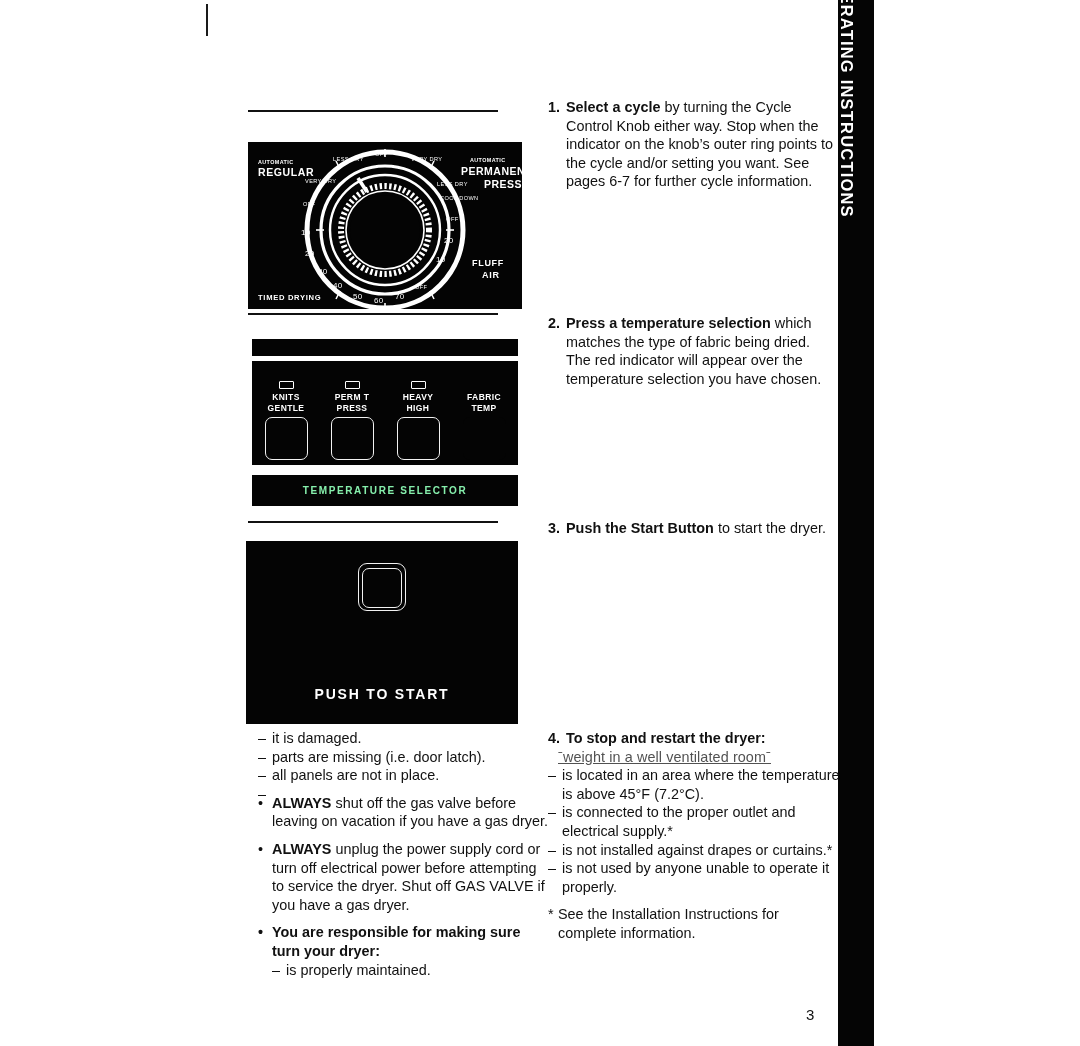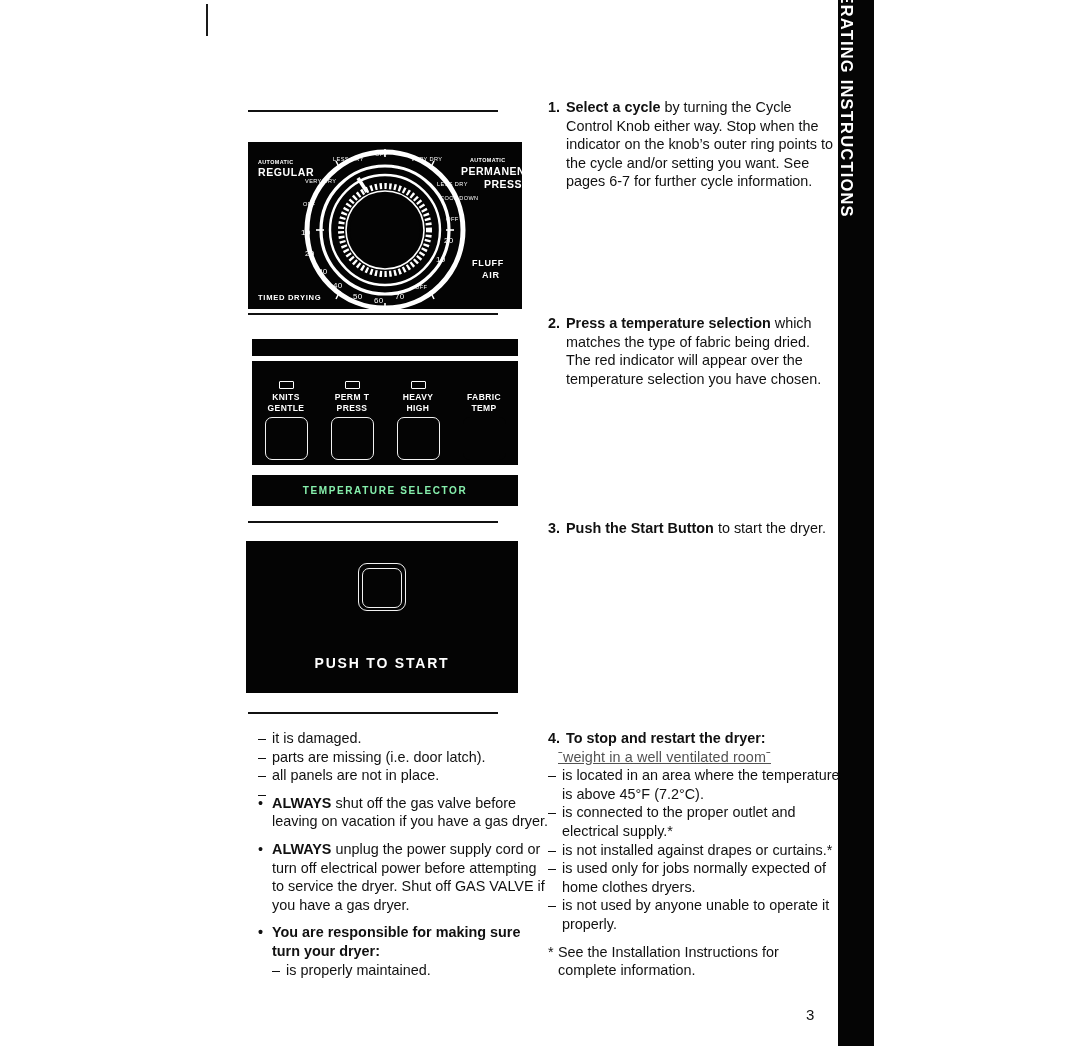--- a/index.html
+++ b/index.html
@@ -148,21 +148,21 @@
     font-weight: bold;
     font-size: 10px;
     letter-spacing: 1.6px;
   }
 
   
   #fig-start {
     left: 246px;
     top: 541px;
     width: 272px;
-    height: 152px;
+    height: 183px;
   }
   .start-btn-outer {
     position: absolute;
     left: 50%;
     top: 22px;
     transform: translateX(-50%);
     width: 46px;
     height: 46px;
     border: 1.6px solid #f2f2f2;
     border-radius: 9px;
@@ -459,21 +459,20 @@
     </div>
     <div class="li dash">
       <span class="mk">–</span>
     </div>
     <div class="li dash">
       <span class="mk">–</span>
       <span>is not installed against drapes or curtains.*</span>
     </div>
     <div class="li dash">
       <span class="mk">–</span>
-      <span>is used only for jobs normally expected of home clothes dryers.</span>
     </div>
     <div class="li dash">
       <span class="mk">–</span>
       <span>is not used by anyone unable to operate it properly.</span>
     </div>
 
     <div class="footnote">
       <span class="mk">*</span>
       <span>See the Installation Instructions for complete information.</span>
     </div>

